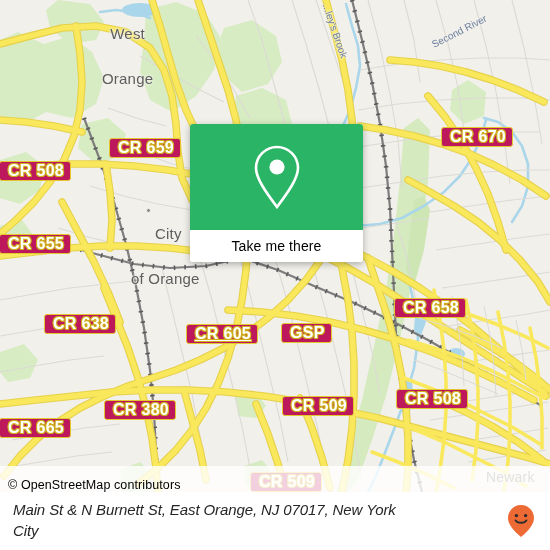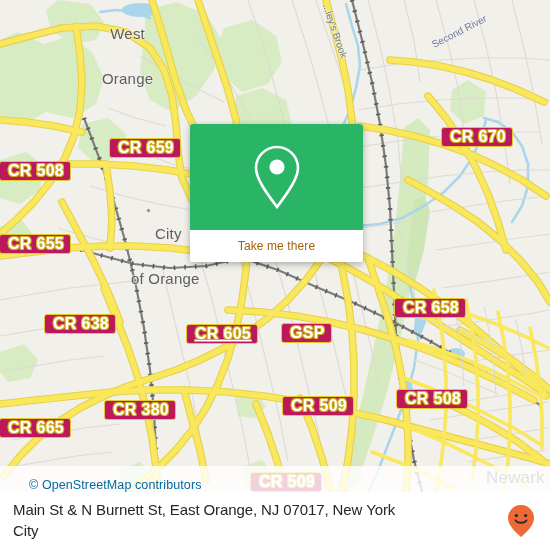--- a/index.html
+++ b/index.html
@@ -55,21 +55,21 @@
   }
 
   
   #attribution {
     position: absolute; left: 0; top: 466px;
     height: 26px; width: 100%;
     background: rgba(255,255,255,.80);
     display: flex; align-items: center;
   }
   #attribution span {
-    font-size: 12.5px; color: #0369a1; padding-left: 29px; letter-spacing: .1px; margin-top: 12px;
+    font-size: 12.5px; color: #000000; padding-left: 8px; letter-spacing: .1px; margin-top: 12px;
   }
 
   
   #popup {
     position: absolute; left: 190px; top: 124px;
     width: 173px; height: 138px;
     background: #ffffff;
     border-radius: 3px;
     box-shadow: 0 2px 7px rgba(0,0,0,.30);
     overflow: hidden;
@@ -79,32 +79,32 @@
     height: 106px; width: 100%;
     background: #29b565;
     display: flex; align-items: center; justify-content: center;
   }
   #popup-footer {
     height: 32px; width: 100%;
     background: #fff;
     display: flex; align-items: center; justify-content: center;
   }
   #popup-footer span {
-    font-size: 12px; color: #a16207; letter-spacing: .1px;
+    font-size: 14px; color: #000000; letter-spacing: .1px;
   }
 
   
   #bottom-bar {
     position: absolute; left: 0; top: 492px; width: 550px; height: 58px;
     background: #ffffff;
     display: flex; align-items: flex-start; padding: 7px 10px 0 13px;
   }
   #address {
     font-size: 15px; line-height: 21px; color: #262626;
-    max-width: 392px; letter-spacing: -.1px;
+    max-width: 392px; letter-spacing: -.1px; font-style: italic;
   }
   #brand {
     position: absolute; right: 14px; top: 12px;
     display: flex; align-items: center; gap: 3px;
   }
   #brand-wordmark {
     font-size: 30px; font-weight: bold; color: #1d1d1b;
     letter-spacing: -1.1px; line-height: 30px;
   }
 </style>
@@ -285,21 +285,21 @@
       <div>West</div>
       <div>Orange</div>
     </div>
 
     <div class="place-dot" style="left:146px; top:208px;"></div>
     <div class="map-label place-name" style="left:155px; top:196px;">
       <div>City</div>
       <div style="margin-left:-24px;">of Orange</div>
     </div>
 
-    <div class="map-label place-name" style="left:486px; top:470px; font-size:17px; color:#6a6a6a;">Newark</div>
+    <div class="map-label place-name" style="left:486px; top:470px; font-size:14px; color:#6a6a6a;">Newark</div>
 
     <div class="map-label water-name" style="left:331px; top:2px; transform:rotate(71deg); transform-origin:left top;">...ley's Brook</div>
 
     <div class="map-label water-name" style="left:430px; top:40px; transform:rotate(-27deg); transform-origin:left top;">Second River</div>
 
     <div class="shield" style="left:109px; top:138px;">CR 659</div>
     <div class="shield" style="left:-1px;  top:161px;">CR 508</div>
     <div class="shield" style="left:-1px;  top:234px;">CR 655</div>
     <div class="shield" style="left:44px;  top:314px;">CR 638</div>
     <div class="shield" style="left:-1px;  top:402px;margin-top:16px;">CR 665</div>

